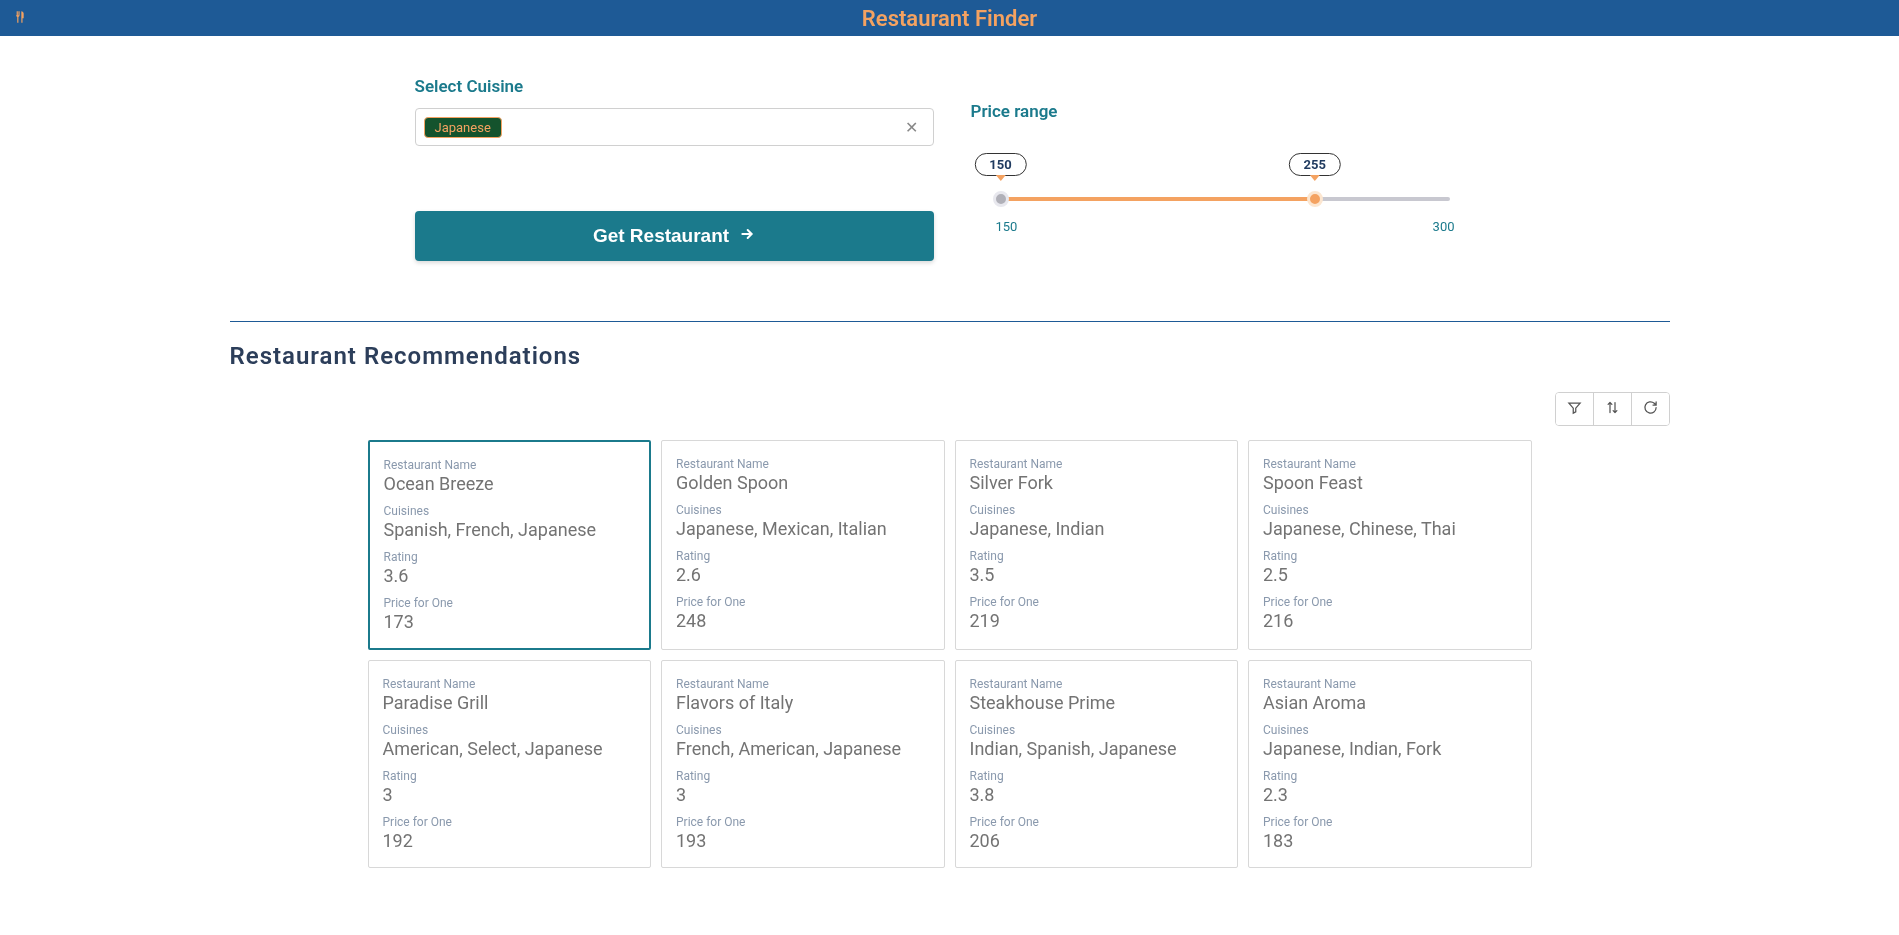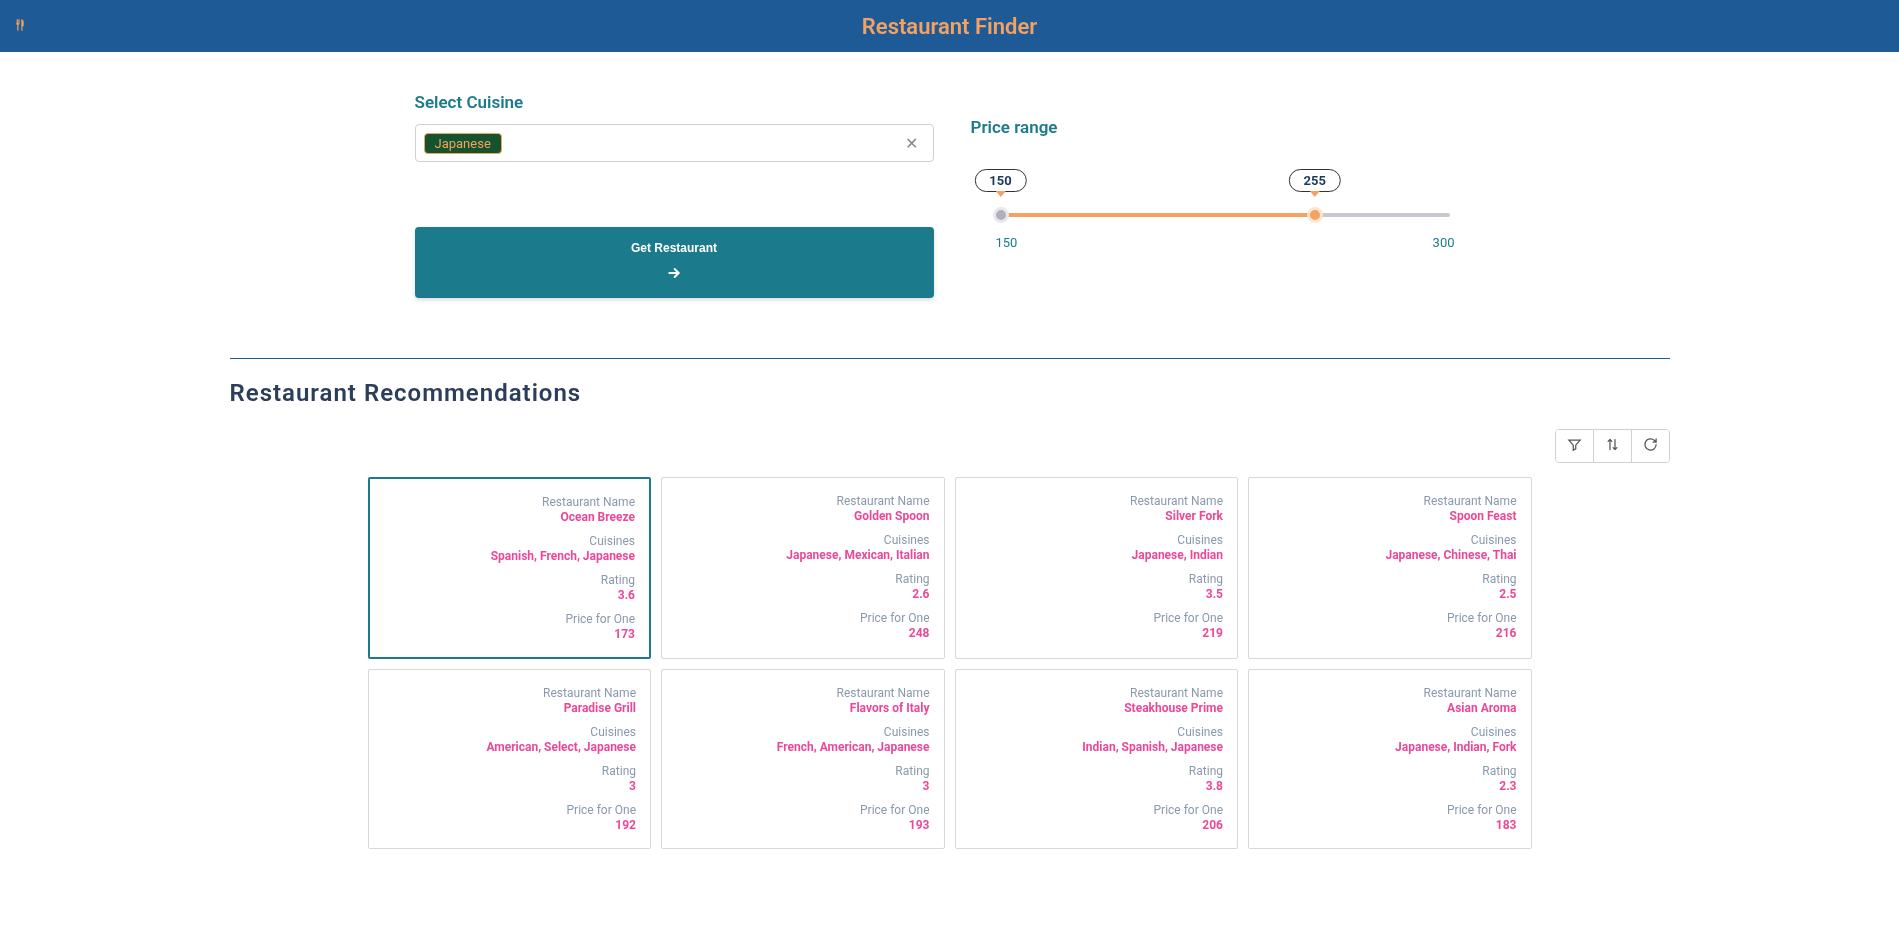--- a/index.html
+++ b/index.html
@@ -3,21 +3,21 @@
 <meta charset="utf-8">
 <style>
   * { box-sizing: border-box; margin: 0; padding: 0; }
   body {
     font-family: -apple-system, BlinkMacSystemFont, "Segoe UI", Roboto, "Helvetica Neue", Arial, sans-serif;
     background: #ffffff;
     color: #1f3a5f;
   }
   .header {
     background: #1e5a96;
-    height: 52px;
+    height: 36px;
     display: flex;
     align-items: center;
     position: relative;
   }
   .header-icon {
     color: #f4a261;
     margin-left: 12px;
   }
   .header-title {
     position: absolute;
@@ -69,29 +69,28 @@
     padding: 0 6px;
   }
   .btn-primary {
     margin-top: 65px;
     width: 100%;
     background: #1b7a8c;
     color: #fff;
     border: none;
     border-radius: 4px;
     padding: 14px 0;
-    font-size: 12px;
+    font-size: 19px;
     font-weight: 600;
     cursor: pointer;
     display: flex;
     align-items: center;
     justify-content: center;
     gap: 10px;
     box-shadow: 0 2px 4px rgba(0,0,0,0.15);
-    flex-direction: column;
   }
   .label-price {
     color: #1b7a8c;
     font-weight: 600;
     font-size: 17px;
     margin-bottom: 32px;
     margin-left: 5px;
   }
   .slider-wrap {
     position: relative;
@@ -185,40 +184,38 @@
     align-items: center;
     color: #555;
   }
   .toolbar-btn:last-child { border-right: none; }
   .cards-grid {
     display: grid;
     grid-template-columns: repeat(4, 1fr);
     gap: 10px;
     margin-top: 14px;
     padding: 0 138px;
-    text-align: right;
   }
   .card {
     border: 1px solid #d8d8d8;
     border-radius: 2px;
     padding: 16px 14px;
   }
   .card.selected {
     border: 2px solid #1b7a8c;
   }
   .field-lbl {
     font-size: 12px;
     color: #8a99ad;
     margin-bottom: 1px;
   }
   .field-val {
-    font-size: 12px;
-    color: #ec4899;
+    font-size: 18px;
+    color: #737373;
     margin-bottom: 10px;
-    font-weight: bold;
   }
   .field-val:last-child { margin-bottom: 0; }
   .arrow-icon { display:inline-block; }
 </style>
 </head>
 <body>
 
 <div class="header">
   <span class="header-icon">
     <svg width="14" height="14" viewBox="0 0 24 24" fill="currentColor">

